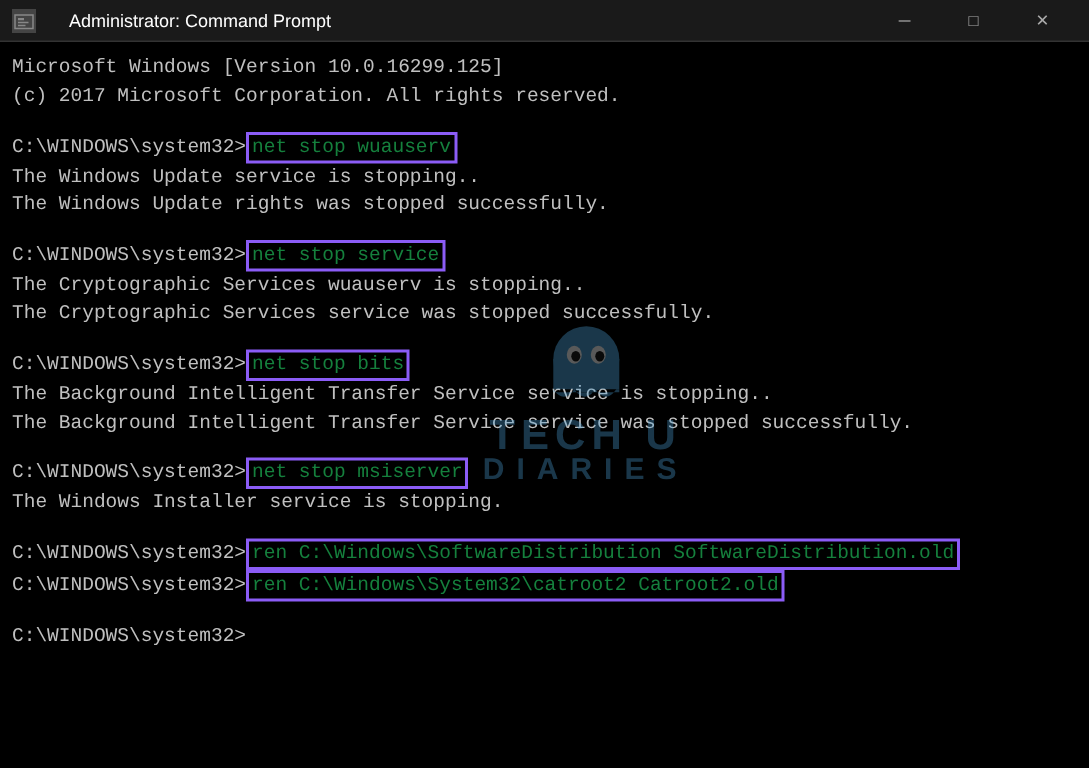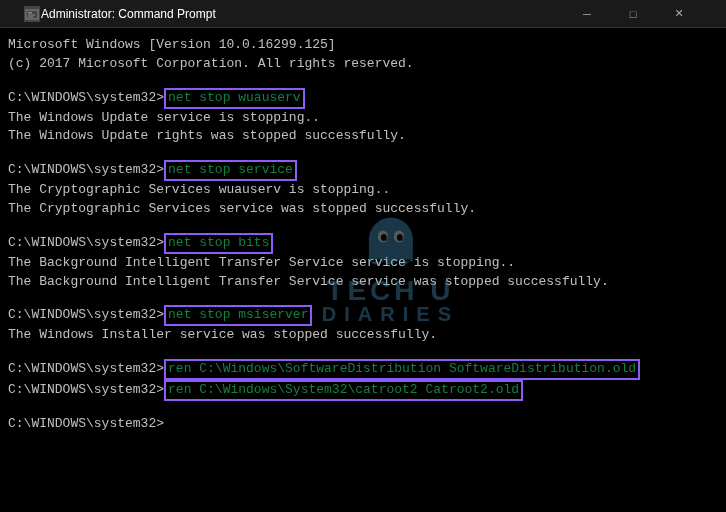--- a/index.html
+++ b/index.html
@@ -12,22 +12,22 @@
       color: #c0c0c0;
       overflow: hidden;
     }
 
     
     .titlebar {
       background: #1a1a1a;
       height: 28px;
       display: flex;
       align-items: center;
-      padding: 0 24px;
-      gap: 1px;
+      padding: 0 8px;
+      gap: 22px;
       border-bottom: 1px solid #333;
     }
     .titlebar-icon {
       width: 16px;
       height: 16px;
       background: #444;
       display: flex;
       align-items: center;
       justify-content: center;
       font-size: 10px;
@@ -189,21 +189,21 @@
   <div class="cmd-line">
     <span class="cmd-prompt">C:\WINDOWS\system32&gt;</span><span class="cmd-highlighted">net stop bits</span>
   </div>
   <div class="line">The Background Intelligent Transfer Service service is stopping..</div>
   <div class="line">The Background Intelligent Transfer Service service was stopped successfully.</div>
   <div class="line-empty"></div>
 
   <div class="cmd-line">
     <span class="cmd-prompt">C:\WINDOWS\system32&gt;</span><span class="cmd-highlighted">net stop msiserver</span>
   </div>
-  <div class="line">The Windows Installer service was stopped successfully.</div>
+  <div class="line">The Windows Installer service is stopping.</div>
   <div class="line-empty"></div>
 
   <div class="cmd-line">
     <span class="cmd-prompt">C:\WINDOWS\system32&gt;</span><span class="cmd-highlighted">ren C:\Windows\SoftwareDistribution SoftwareDistribution.old</span>
   </div>
 
   <div class="cmd-line">
     <span class="cmd-prompt">C:\WINDOWS\system32&gt;</span><span class="cmd-highlighted">ren C:\Windows\System32\catroot2 Catroot2.old</span>
   </div>
   <div class="line-empty"></div>

